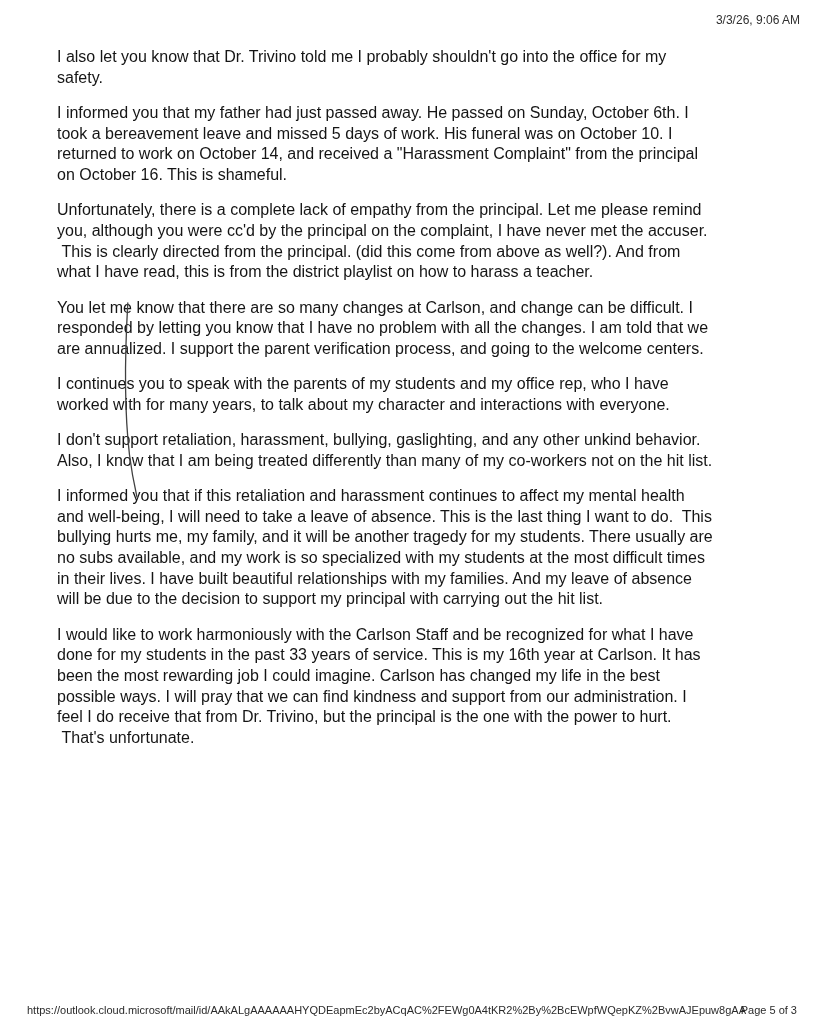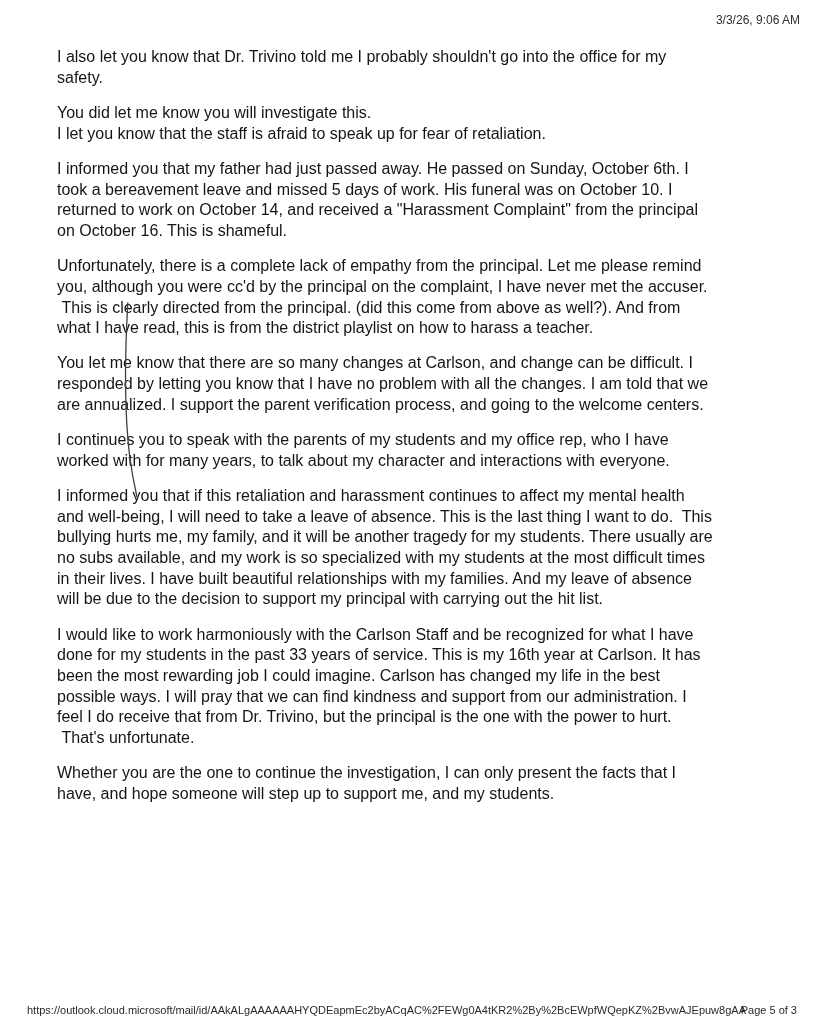--- a/index.html
+++ b/index.html
@@ -72,49 +72,47 @@
 
 <div class="page">
 
   <header class="print-header">
     <span class="datetime">3/3/26, 9:06 AM</span>
   </header>
 
   <main class="email-body" id="email-body">
       <p>I also let you know that Dr. Trivino told me I probably shouldn't go into the office for my
 safety.</p>
-      <p>You did let me know you will investigate this.
-I let you know that the staff is afraid to speak up for fear of retaliation.</p>
       <p>I informed you that my father had just passed away. He passed on Sunday, October 6th. I
 took a bereavement leave and missed 5 days of work. His funeral was on October 10. I
 returned to work on October 14, and received a "Harassment Complaint" from the principal
 on October 16. This is shameful.</p>
       <p>Unfortunately, there is a complete lack of empathy from the principal. Let me please remind
 you, although you were cc'd by the principal on the complaint, I have never met the accuser.
  This is clearly directed from the principal. (did this come from above as well?). And from
 what I have read, this is from the district playlist on how to harass a teacher.</p>
       <p>You let me know that there are so many changes at Carlson, and change can be difficult. I
 responded by letting you know that I have no problem with all the changes. I am told that we
 are annualized. I support the parent verification process, and going to the welcome centers.</p>
       <p>I continues you to speak with the parents of my students and my office rep, who I have
 worked with for many years, to talk about my character and interactions with everyone.</p>
+      <p>I don't support retaliation, harassment, bullying, gaslighting, and any other unkind behavior.
+Also, I know that I am being treated differently than many of my co-workers not on the hit list.</p>
       <p>I informed you that if this retaliation and harassment continues to affect my mental health
 and well-being, I will need to take a leave of absence. This is the last thing I want to do.  This
 bullying hurts me, my family, and it will be another tragedy for my students. There usually are
 no subs available, and my work is so specialized with my students at the most difficult times
 in their lives. I have built beautiful relationships with my families. And my leave of absence
 will be due to the decision to support my principal with carrying out the hit list.</p>
       <p>I would like to work harmoniously with the Carlson Staff and be recognized for what I have
 done for my students in the past 33 years of service. This is my 16th year at Carlson. It has
 been the most rewarding job I could imagine. Carlson has changed my life in the best
 possible ways. I will pray that we can find kindness and support from our administration. I
 feel I do receive that from Dr. Trivino, but the principal is the one with the power to hurt.
  That's unfortunate.</p>
-      <p>Whether you are the one to continue the investigation, I can only present the facts that I
-have, and hope someone will step up to support me, and my students.</p>
     </main>
 
   <svg class="pen-mark" width="824" height="1024" viewBox="0 0 824 1024" aria-hidden="true">
     <path d="M127.8,303 C124.8,355 124.2,410 129.5,455 C132.5,478 135,488 137,497"></path>
   </svg>
 
   <footer class="print-footer">
     <span class="footer-url">https://outlook.cloud.microsoft/mail/id/AAkALgAAAAAAHYQDEapmEc2byACqAC%2FEWg0A4tKR2%2By%2BcEWpfWQepKZ%2BvwAJEpuw8gAA</span>
     <span class="footer-page">Page 5 of 3</span>
   </footer>

